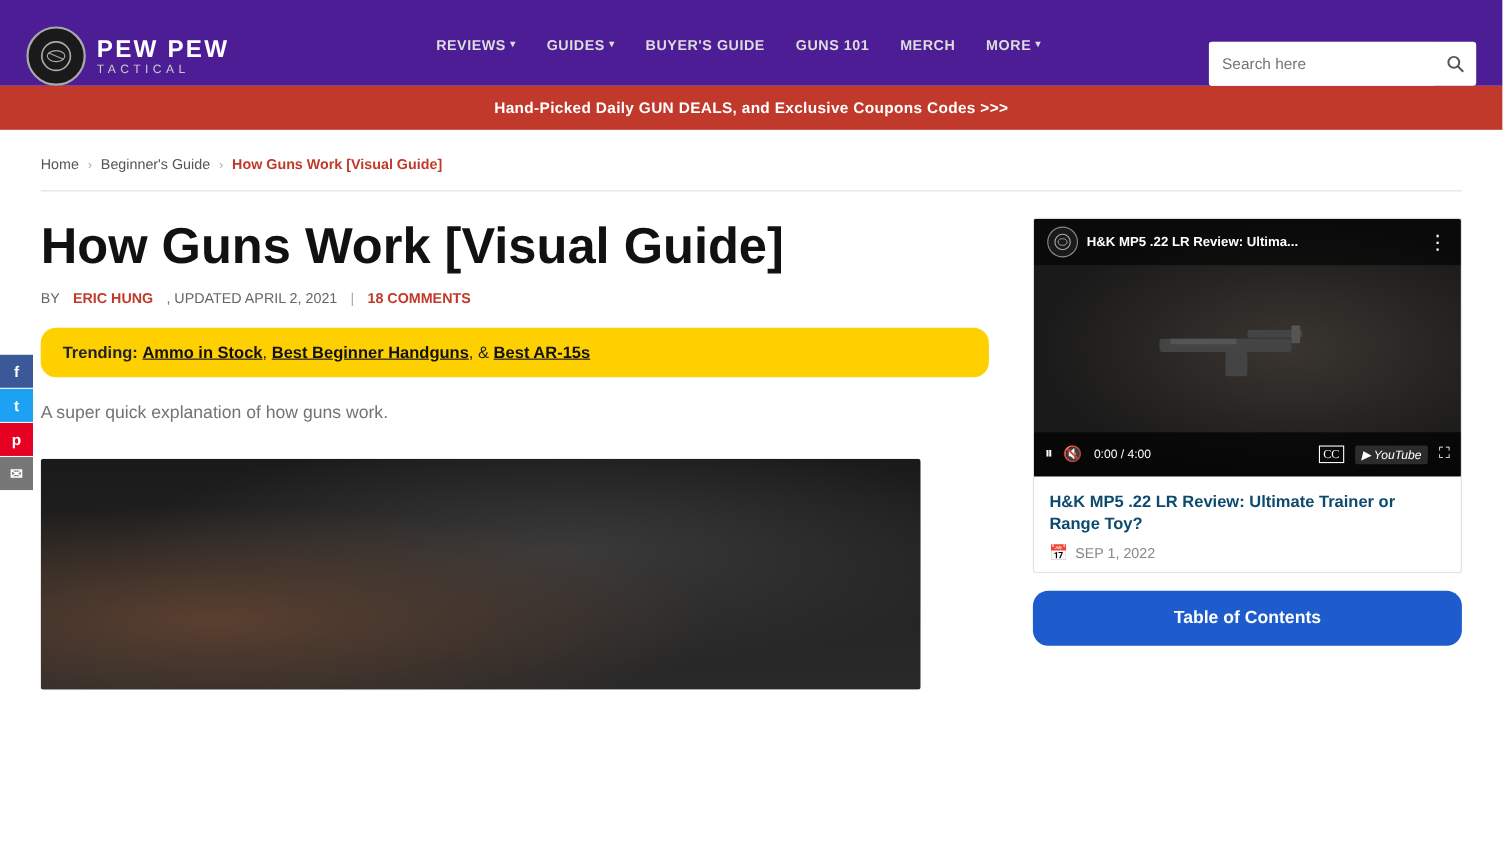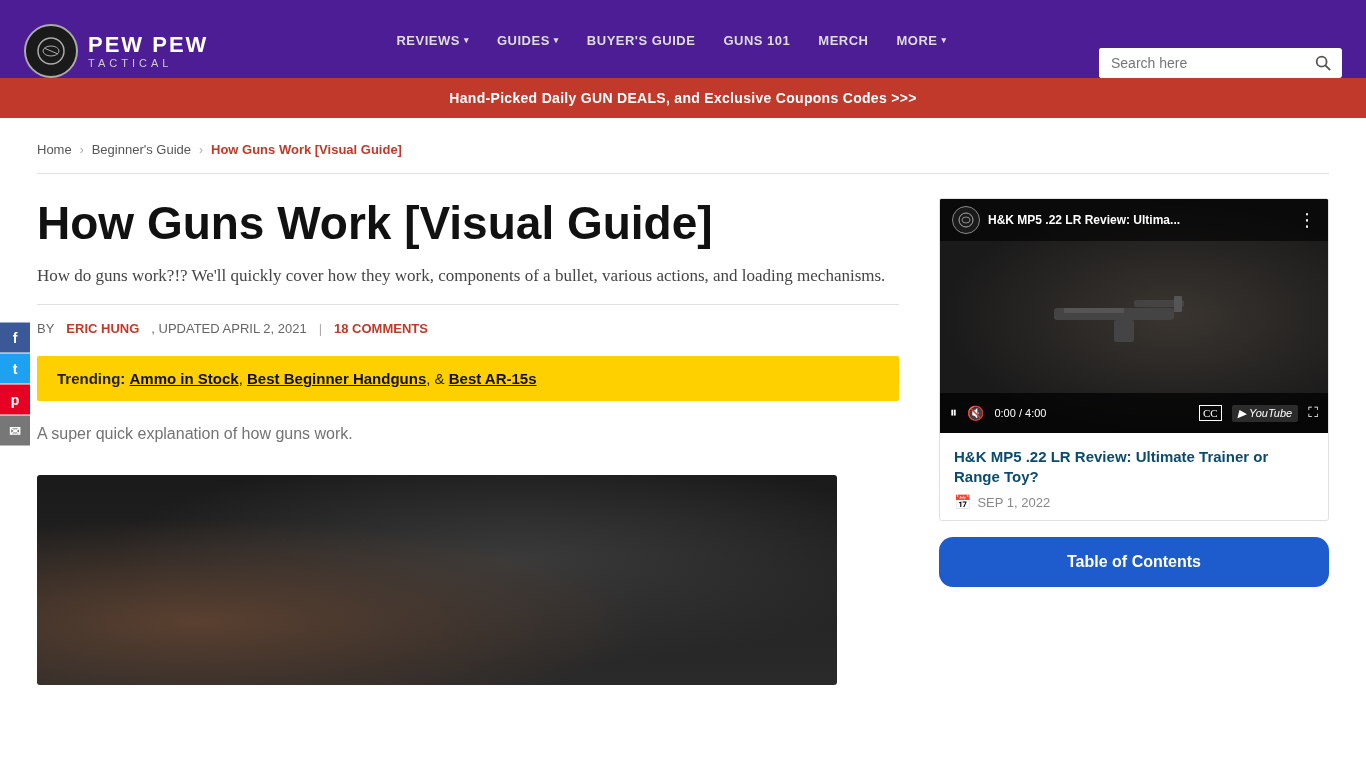--- a/index.html
+++ b/index.html
@@ -58,21 +58,21 @@
     }
     .nav-link .chevron { font-size: 9px; }
 
     .nav-search {
       display: flex;
       align-items: center;
       background: #fff;
       border-radius: 3px;
       overflow: hidden;
       min-width: 230px;
-      height: 30px;
+      height: 40px;
     }
     .nav-search input {
       border: none;
       outline: none;
       padding: 0 12px;
       font-size: 14px;
       flex: 1;
       height: 100%;
       color: #999;
     }
@@ -165,21 +165,21 @@
       margin-bottom: 20px;
     }
     .article-meta a { color: #c0392b; font-weight: 700; text-decoration: none; }
     .article-meta .sep { color: #aaa; }
     .article-meta .comments a { color: #c0392b; text-decoration: none; font-weight: 700; }
 
     
     .trending-box {
       background: #ffd000;
       padding: 14px 20px;
-      border-radius: 2px;
+      border-radius: 14px;
       margin-bottom: 24px;
       font-family: Arial, sans-serif;
       font-size: 15px;
     }
     .trending-box strong { font-weight: 800; }
     .trending-box a { color: #111; font-weight: 700; text-decoration: underline; }
 
     
     .article-intro {
       font-size: 16px;
@@ -445,21 +445,20 @@
     <span class="sep">›</span>
     <span class="current">How Guns Work [Visual Guide]</span>
   </div>
 
   <div class="content-layout">
 
     <div class="main-content">
 
       <h1 class="article-title">How Guns Work [Visual Guide]</h1>
 
-      <p class="article-description">How do guns work?!? We'll quickly cover how they work, components of a bullet, various actions, and loading mechanisms.</p>
 
       <div class="article-meta">
         <span>BY</span>
         <a href="#">ERIC HUNG</a>
         <span>, UPDATED APRIL 2, 2021</span>
         <span class="sep">|</span>
         <span class="comments">
           <a href="#">18 COMMENTS</a>
         </span>
       </div>

